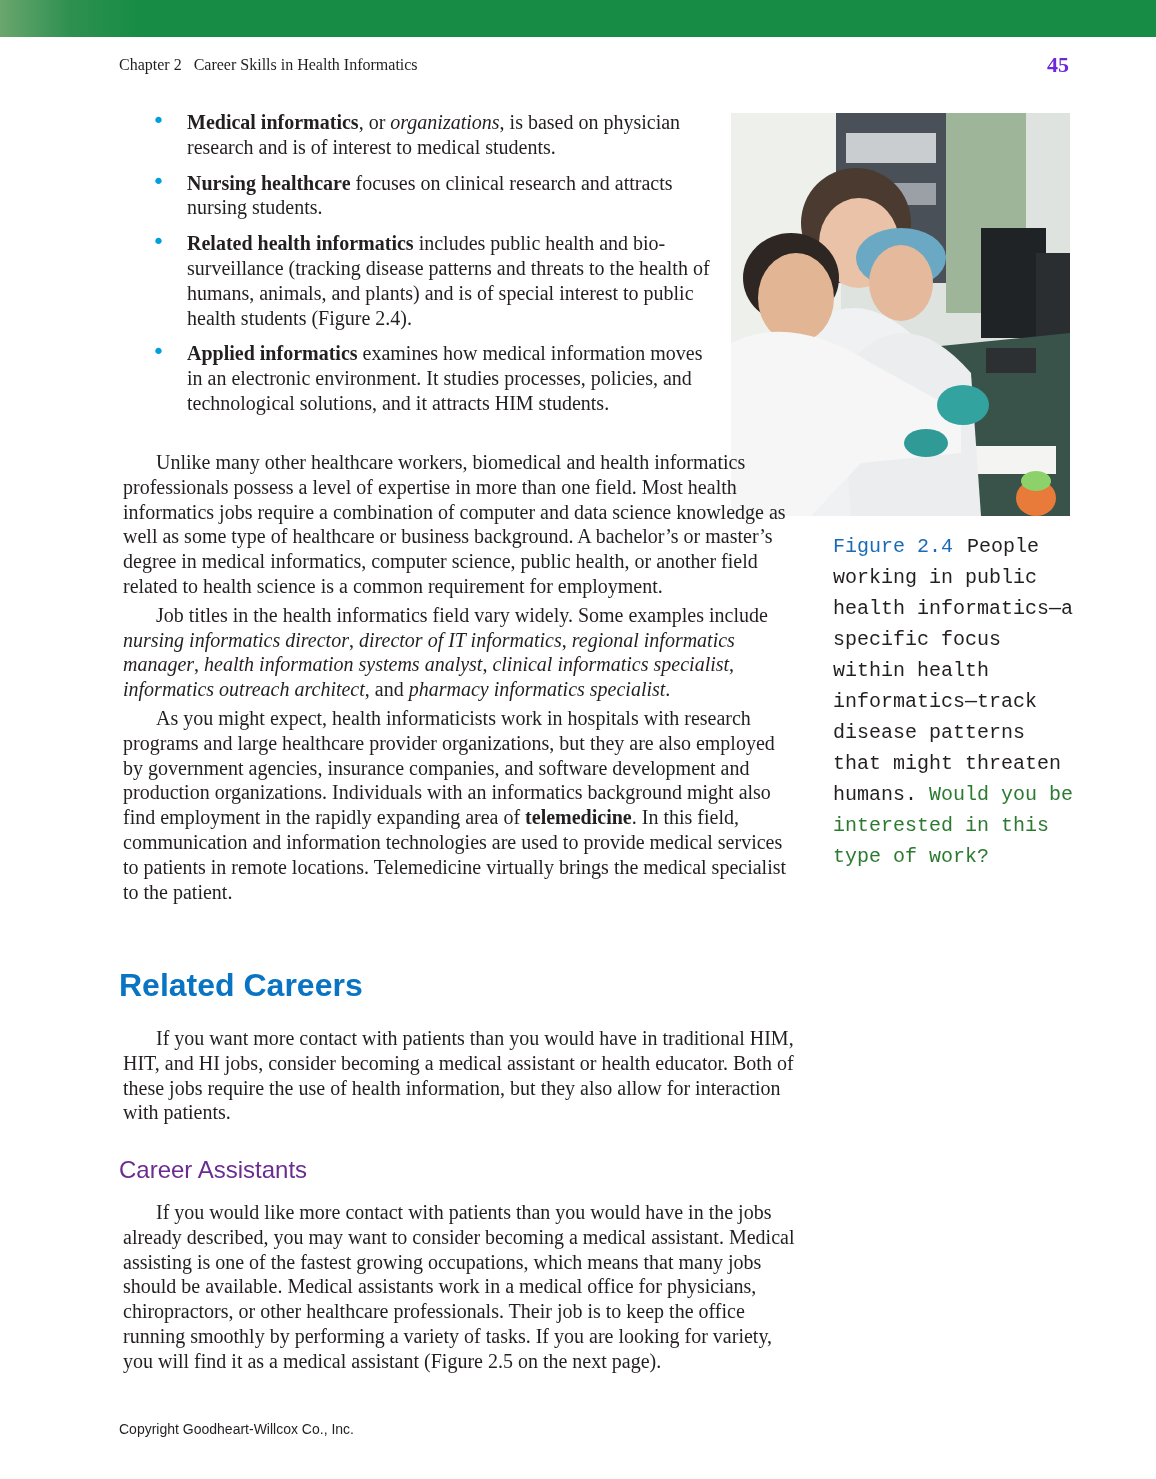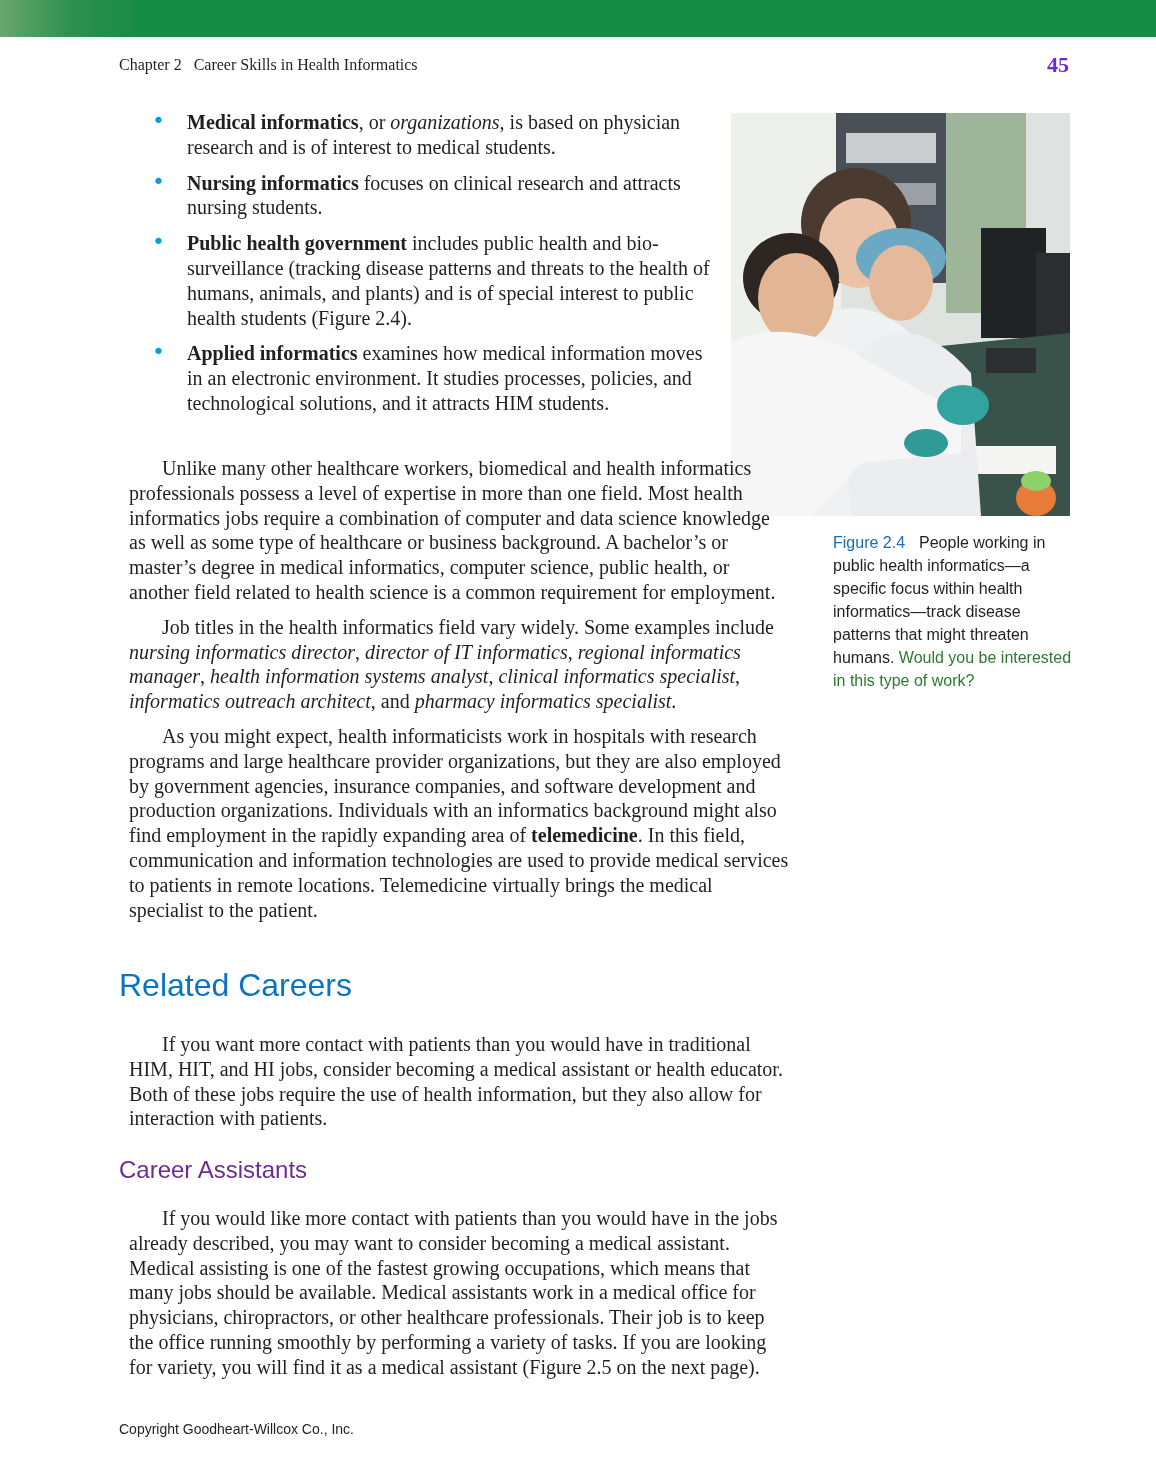--- a/index.html
+++ b/index.html
@@ -5,27 +5,27 @@
   html, body { margin: 0; padding: 0; background: #ffffff; }
   body { width: 1156px; height: 1479px; position: relative; overflow: hidden; font-family: "Liberation Serif", "DejaVu Serif", serif; color: #231f20; }
   .top-band { position: absolute; left: 0; top: 0; width: 1156px; height: 37px; background: linear-gradient(90deg, #6aa66e 0px, #2e9050 70px, #168c45 140px, #168c45 100%); }
   .running-head { position: absolute; left: 119px; top: 56px; font-size: 16px; color: #231f20; }
   .running-head .chap { margin-right: 8px; }
   .page-number { position: absolute; left: 1047px; top: 52px; font-size: 22px; font-weight: bold; color: #6d28d9; }
   .body-text { position: absolute; left: 119px; width: 680px; font-size: 20px; line-height: 24.8px; }
   .bullets { position: absolute; left: 150px; top: 110px; width: 560px; margin: 0; padding: 0; list-style: none; font-size: 20px; line-height: 24.8px; }
   .bullets li { position: relative; padding-left: 37px; margin-bottom: 11px; }
   .bullets .dot { position: absolute; left: 2px; top: -1px; color: #00a0df; font-size: 22px; font-family: "DejaVu Sans", sans-serif; }
-  p { margin: 10px; }
+  p { margin: 4px; }
   .indent { text-indent: 33px; }
   .photo { position: absolute; left: 731px; top: 113px; width: 339px; height: 403px; overflow: hidden; background: #cfd6d2; }
-  .caption { position: absolute; left: 833px; top: 531px; width: 245px; font-family: Liberation Sans, sans-serif; font-size: 16px; line-height: 23px; color: #231f20; }
+  .caption { position: absolute; left: 833px; top: 531px; width: 245px; font-family: Liberation Mono, monospace; font-size: 20px; line-height: 31px; color: #231f20; }
   .caption .fig-label { color: #1a6bb5; margin-right: 14px; }
   .caption .question { color: #2b7a30; }
-  .h1 { position: absolute; left: 119px; top: 967px; font-family: "Liberation Sans", "DejaVu Sans", sans-serif; font-weight: normal; font-size: 32px; color: #0a74c4; margin: 0; }
+  .h1 { position: absolute; left: 119px; top: 967px; font-family: "Liberation Sans", "DejaVu Sans", sans-serif; font-weight: bold; font-size: 32px; color: #0a74c4; margin: 0; }
   .h2 { position: absolute; left: 119px; top: 1156px; font-family: "Liberation Sans", "DejaVu Sans", sans-serif; font-size: 24px; color: #6b2c91; margin: 0; font-weight: normal; }
   .copyright { position: absolute; left: 119px; top: 1421px; font-family: "Liberation Sans", "DejaVu Sans", sans-serif; font-size: 14px; color: #231f20; }
 </style>
 </head>
 <body>
 
 <div class="top-band"></div>
 
 <div class="running-head">
   <span class="chap">Chapter 2</span>
@@ -33,25 +33,25 @@
 </div>
 <div class="page-number">45</div>
 
 <ul class="bullets">
   <li>
     <span class="dot">•</span>
     <b>Medical informatics</b><span>, or </span><i>organizations</i><span>, is based on physician research and is of interest to medical students.</span>
   </li>
   <li>
     <span class="dot">•</span>
-    <b>Nursing informatics</b><span> focuses on clinical research and attracts nursing students.</span>
+    <b>Nursing healthcare</b><span> focuses on clinical research and attracts nursing students.</span>
   </li>
   <li>
     <span class="dot">•</span>
-    <b>Public health government</b><span> includes public health and bio-surveillance (tracking disease patterns and threats to the health of humans, animals, and plants) and is of special interest to public health students (Figure 2.4).</span>
+    <b>Related health informatics</b><span> includes public health and bio-surveillance (tracking disease patterns and threats to the health of humans, animals, and plants) and is of special interest to public health students (Figure 2.4).</span>
   </li>
   <li>
     <span class="dot">•</span>
     <b>Applied informatics</b><span> examines how medical information moves in an electronic environment. It studies processes, policies, and technological solutions, and it attracts HIM students.</span>
   </li>
 </ul>
 
 <div class="photo">
   <svg width="339" height="403" viewBox="0 0 339 403">
     <rect x="0" y="0" width="339" height="403" fill="#dfe3df"></rect>

